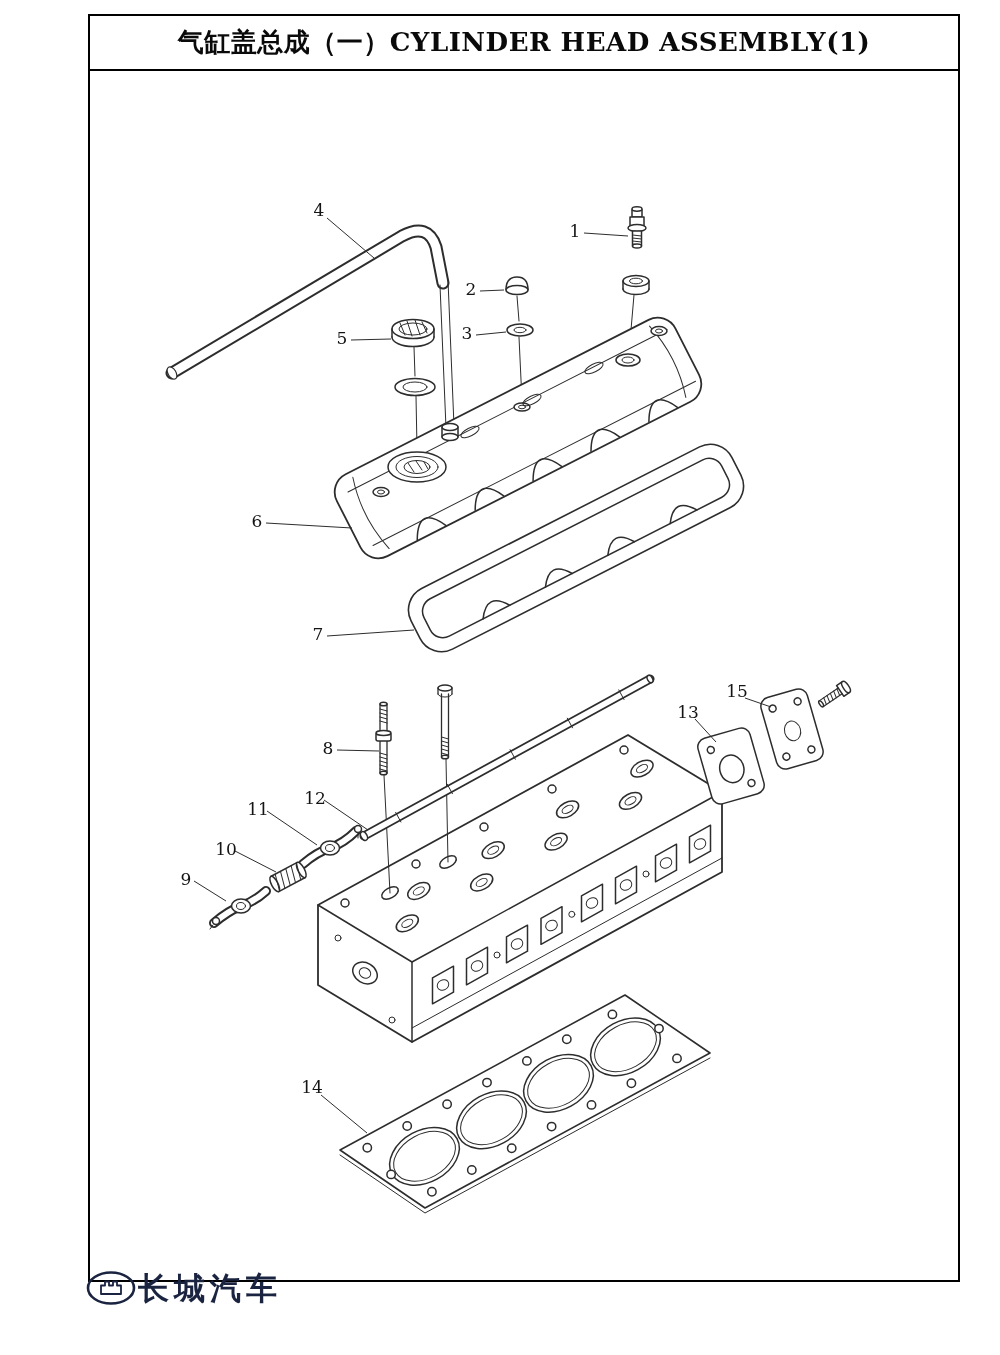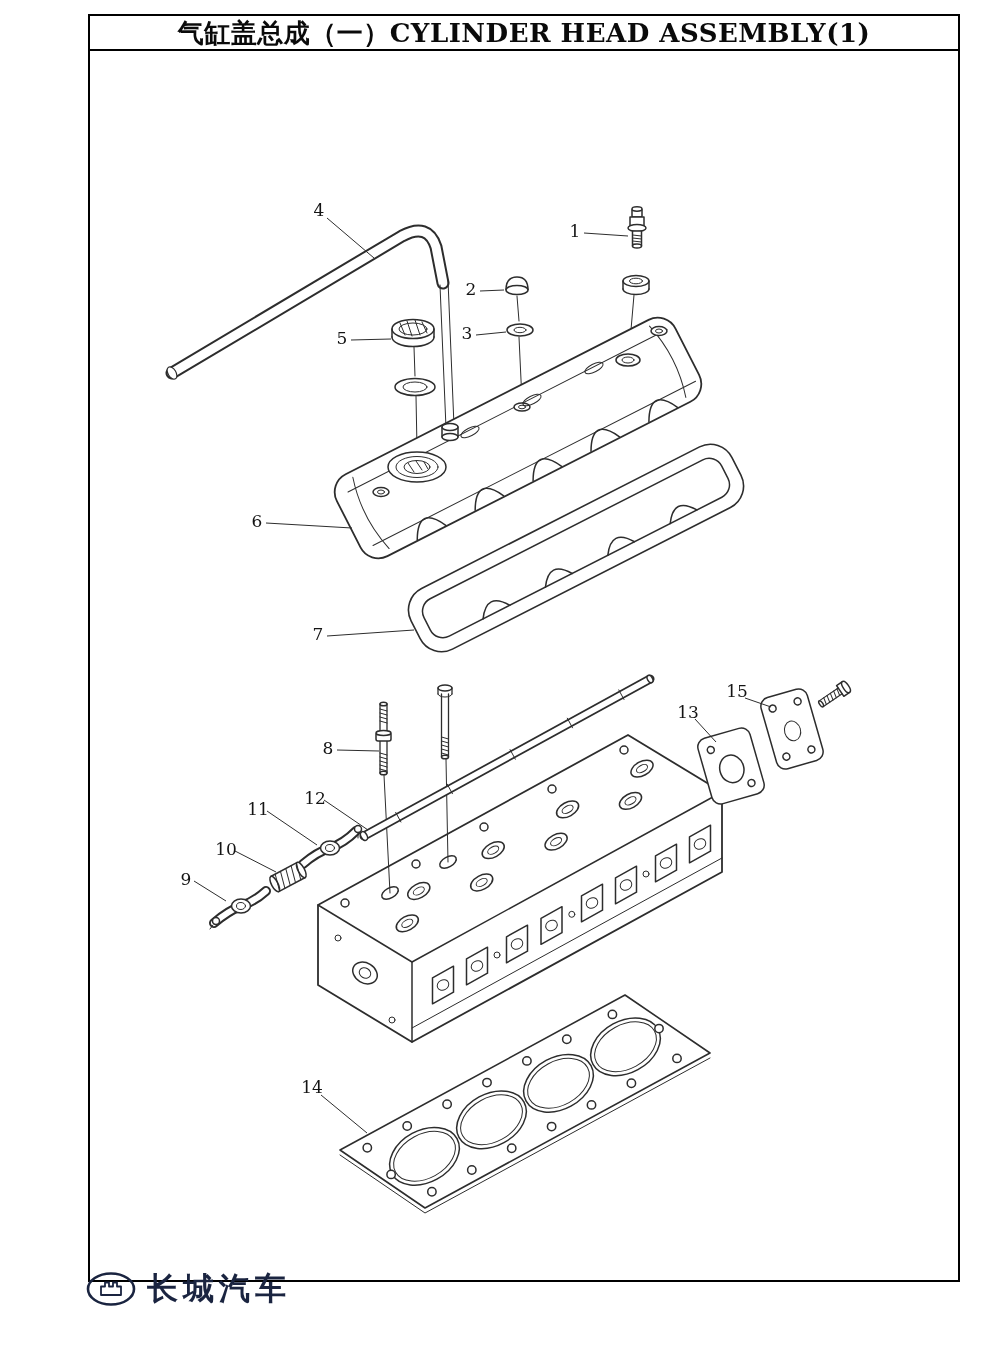--- a/index.html
+++ b/index.html
@@ -4,23 +4,23 @@
 <style>
   :root{
     --ink:#2d2d2d; --frame:#000000; --brand:#1a2440; --paper:#ffffff;
   }
   *{margin:0;padding:0;box-sizing:border-box}
   html,body{background:#fff}
   body{width:1000px;height:1355px;font-family:"DejaVu Serif","Liberation Serif",serif}
   .page{position:relative;width:1000px;height:1355px;background:var(--paper);overflow:hidden}
   svg.diagram{position:absolute;left:0;top:0;width:1000px;height:1355px}
   .frame{position:absolute;left:88px;top:14px;width:872px;height:1268px;border:2px solid var(--frame);pointer-events:none}
-  .titlebar{height:35px;border-bottom:2px solid var(--frame);display:flex;align-items:flex-start;justify-content:center;background:transparent}
+  .titlebar{height:55px;border-bottom:2px solid var(--frame);display:flex;align-items:center;justify-content:center;background:transparent}
   .titlebar h1{font-size:26px;font-weight:bold;letter-spacing:.5px;color:#0a0a0a;font-family:"DejaVu Serif","Liberation Serif",serif;white-space:nowrap}
-  .brand{position:absolute;left:84px;top:1268px;display:flex;align-items:center;gap:9px;color:var(--brand)}
+  .brand{position:absolute;left:84px;top:1268px;display:flex;align-items:flex-start;gap:0;color:var(--brand)}
   .brand .brand-text{font-family:"DejaVu Sans","Liberation Sans",sans-serif;font-weight:bold;font-size:31px;letter-spacing:5px;color:var(--brand)}
   
   .ln{stroke:var(--ink);fill:none;stroke-width:1.5;stroke-linecap:round;stroke-linejoin:round}
   .lnf{stroke:var(--ink);fill:#fff;stroke-width:1.5;stroke-linejoin:round}
   .thin{stroke:var(--ink);fill:none;stroke-width:1;stroke-linecap:round}
   .thk-outer{stroke:var(--ink);fill:none;stroke-width:13;stroke-linecap:round;stroke-linejoin:round}
   .thk-inner{stroke:#fff;fill:none;stroke-width:9;stroke-linecap:round;stroke-linejoin:round}
   .rod-outer{stroke:var(--ink);fill:none;stroke-width:9;stroke-linecap:round}
   .rod-inner{stroke:#fff;fill:none;stroke-width:5.5;stroke-linecap:round}
   .arm-outer{stroke:var(--ink);fill:none;stroke-width:10;stroke-linecap:round}

